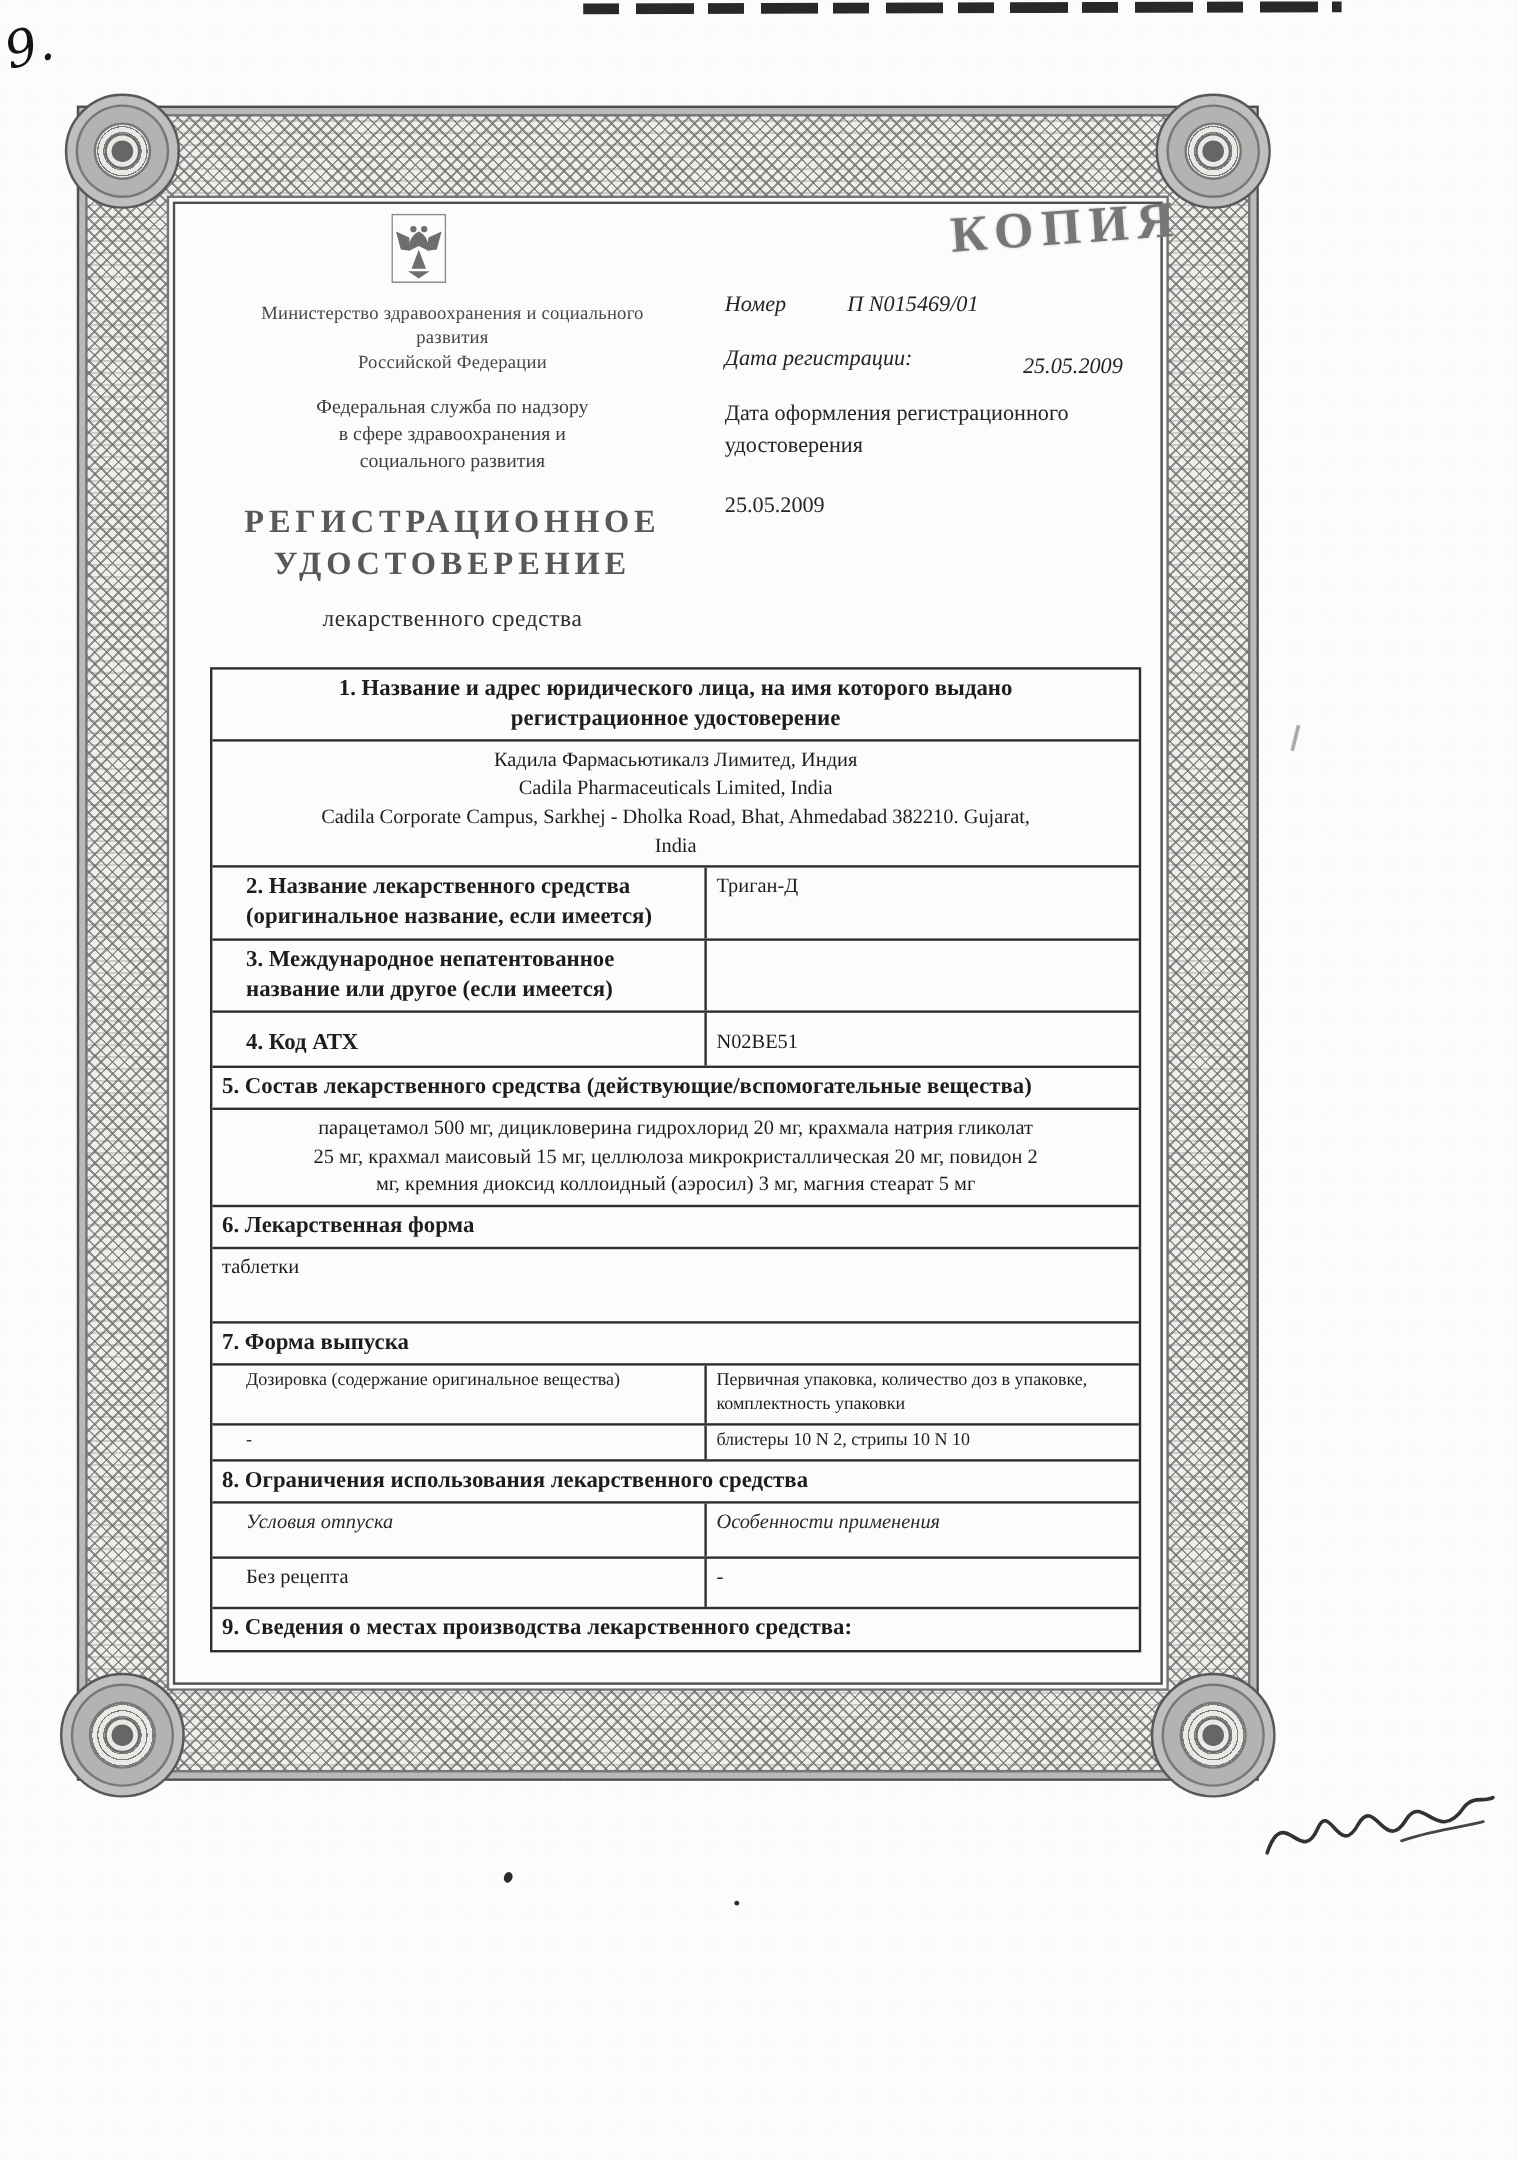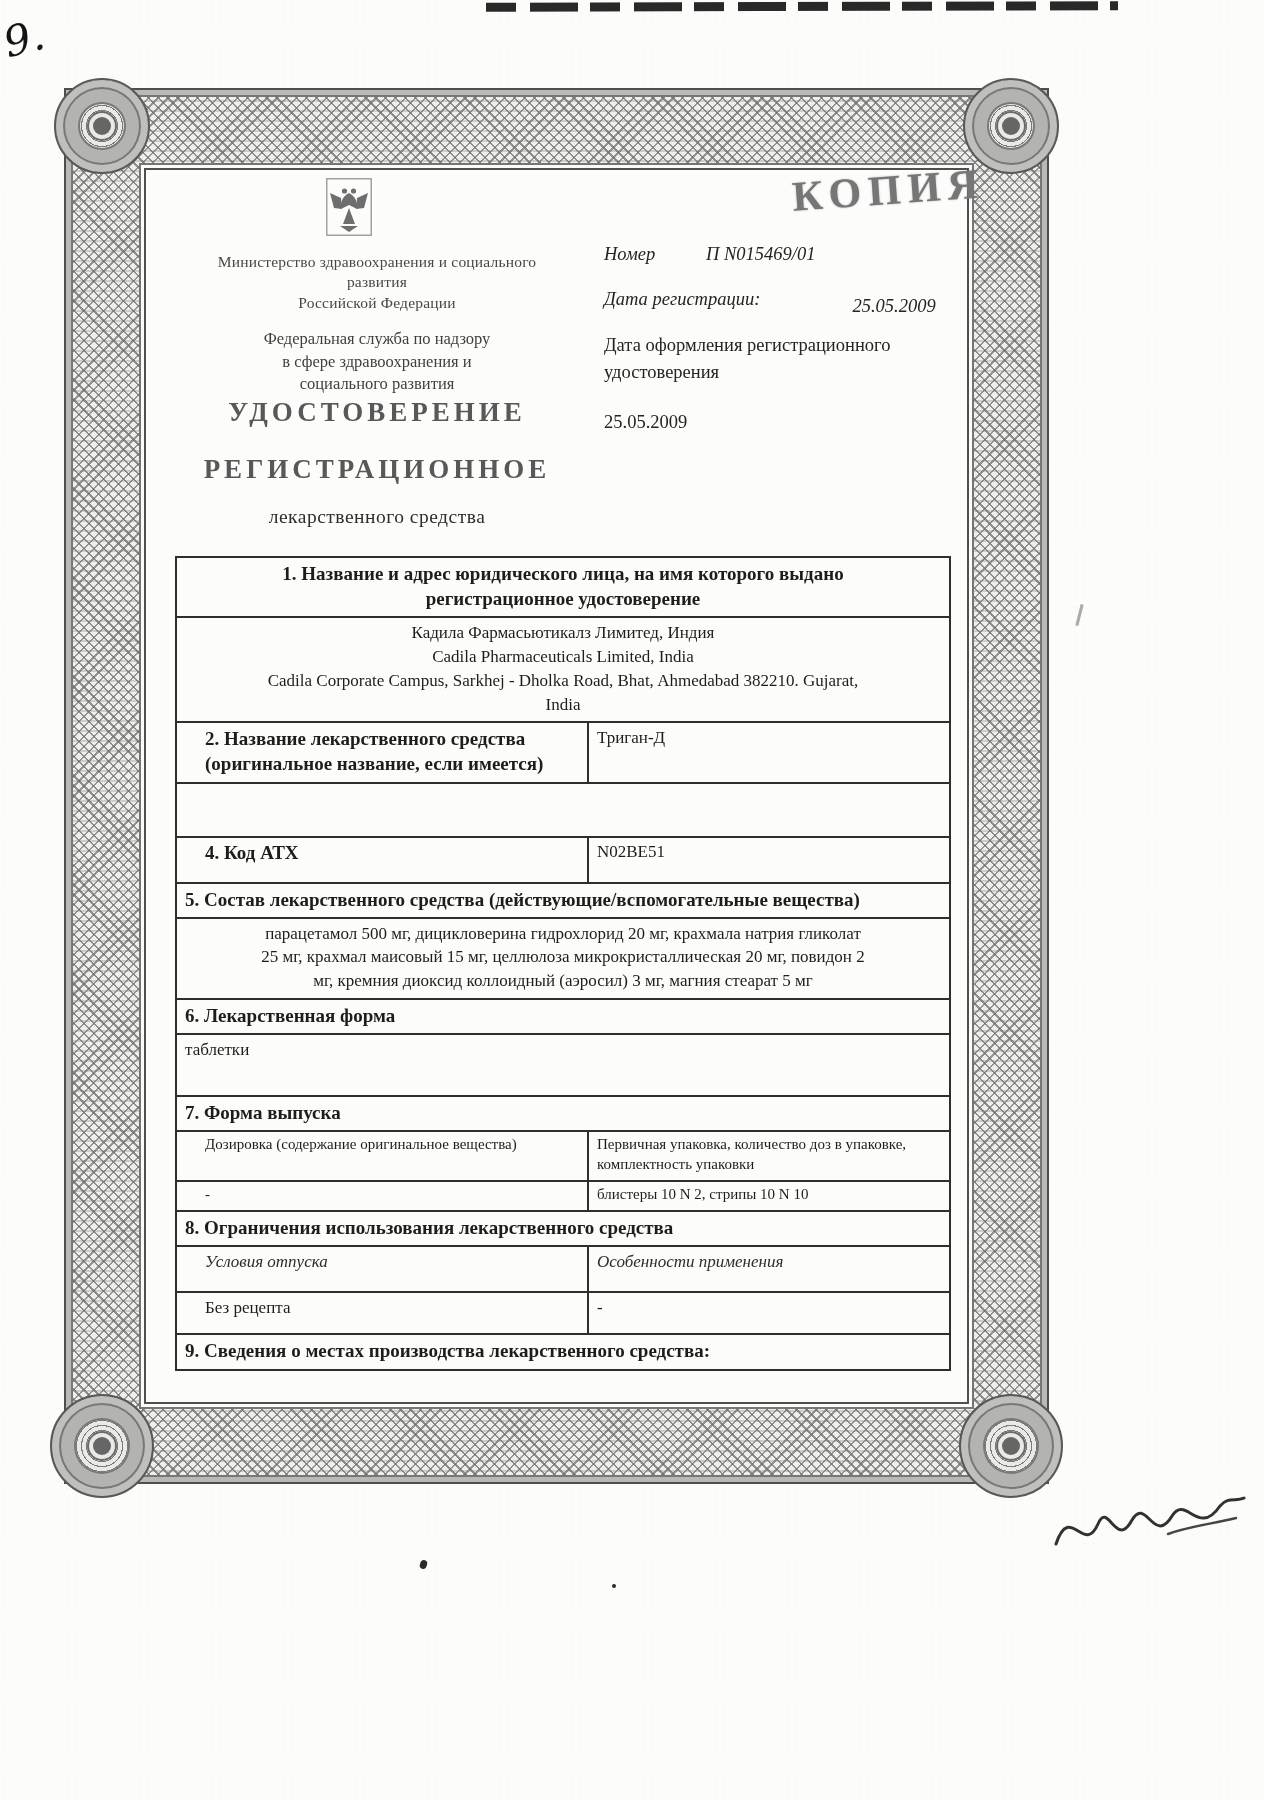--- a/index.html
+++ b/index.html
@@ -94,21 +94,21 @@
   .t-row:first-child { border-top:none; }
   .cell { padding:3px 8px 5px; }
   .t-head { font-weight:bold; font-size:19px; line-height:1.32; }
   .t-body { font-size:17px; line-height:1.4; }
   .split { display:flex; align-items:stretch; }
   .c-left { width:392px; border-right:2px solid #2e2e2e;margin-left:20px; }
   .c-right { flex:1; }
   .small { font-size:15px; line-height:1.32; }
   .ital { font-style:italic; color:#2c2c2c; }
   .pre { white-space:pre-line;text-align:center; }
-  .vpad { padding-top:2px; }
+  .vpad { padding-top:12px; }
   .mh30{min-height:30px} .mh34{min-height:34px} .mh42{min-height:42px}
   .mh46{min-height:46px} .mh54{min-height:54px} .mh62{min-height:62px} .mh36{min-height:36px}
 </style>
 </head>
 <body>
 
 <div class="page">
 
   <div class="top-artifact"></div>
   <div class="handwritten-nine">9.</div>
@@ -147,22 +147,22 @@
     </svg>
   </div>
 
   <div class="hdr-left">
     <div class="ministry pre">Министерство здравоохранения и социального
 развития
 Российской Федерации</div>
     <div class="service pre">Федеральная служба по надзору
 в сфере здравоохранения и
 социального развития</div>
+    <div class="doc-title first">РЕГИСТРАЦИОННОЕ</div>
     <div class="doc-title">УДОСТОВЕРЕНИЕ</div>
-    <div class="doc-title first">РЕГИСТРАЦИОННОЕ</div>
     <div class="doc-subtitle">лекарственного средства</div>
   </div>
 
   <div class="hdr-right">
     <div class="hrow">
       <span class="hlabel w-num">Номер</span>
       <span class="hvalue">П N015469/01</span>
     </div>
     <div class="hrow rowgap">
       <span class="hlabel">Дата регистрации:</span>
@@ -179,20 +179,21 @@
 Cadila Pharmaceuticals Limited, India
 Cadila Corporate Campus, Sarkhej - Dholka Road, Bhat, Ahmedabad 382210. Gujarat,
 India</div>
 
     <div class="t-row split mh54">
       <div class="c-left cell t-head">2. Название лекарственного средства (оригинальное название, если имеется)</div>
       <div class="c-right cell t-body">Триган-Д</div>
     </div>
 
     <div class="t-row split mh54">
+      <div class="c-left cell t-head">3. Международное непатентованное название или другое (если имеется)</div>
       <div class="c-right cell t-body"></div>
     </div>
 
     <div class="t-row split mh46">
       <div class="c-left cell t-head vpad">4. Код АТХ</div>
       <div class="c-right cell t-body vpad">N02BE51</div>
     </div>
 
     <div class="t-row cell t-head">5. Состав лекарственного средства (действующие/вспомогательные вещества)</div>
     <div class="t-row cell t-body pre">парацетамол 500 мг, дицикловерина гидрохлорид 20 мг, крахмала натрия гликолат

